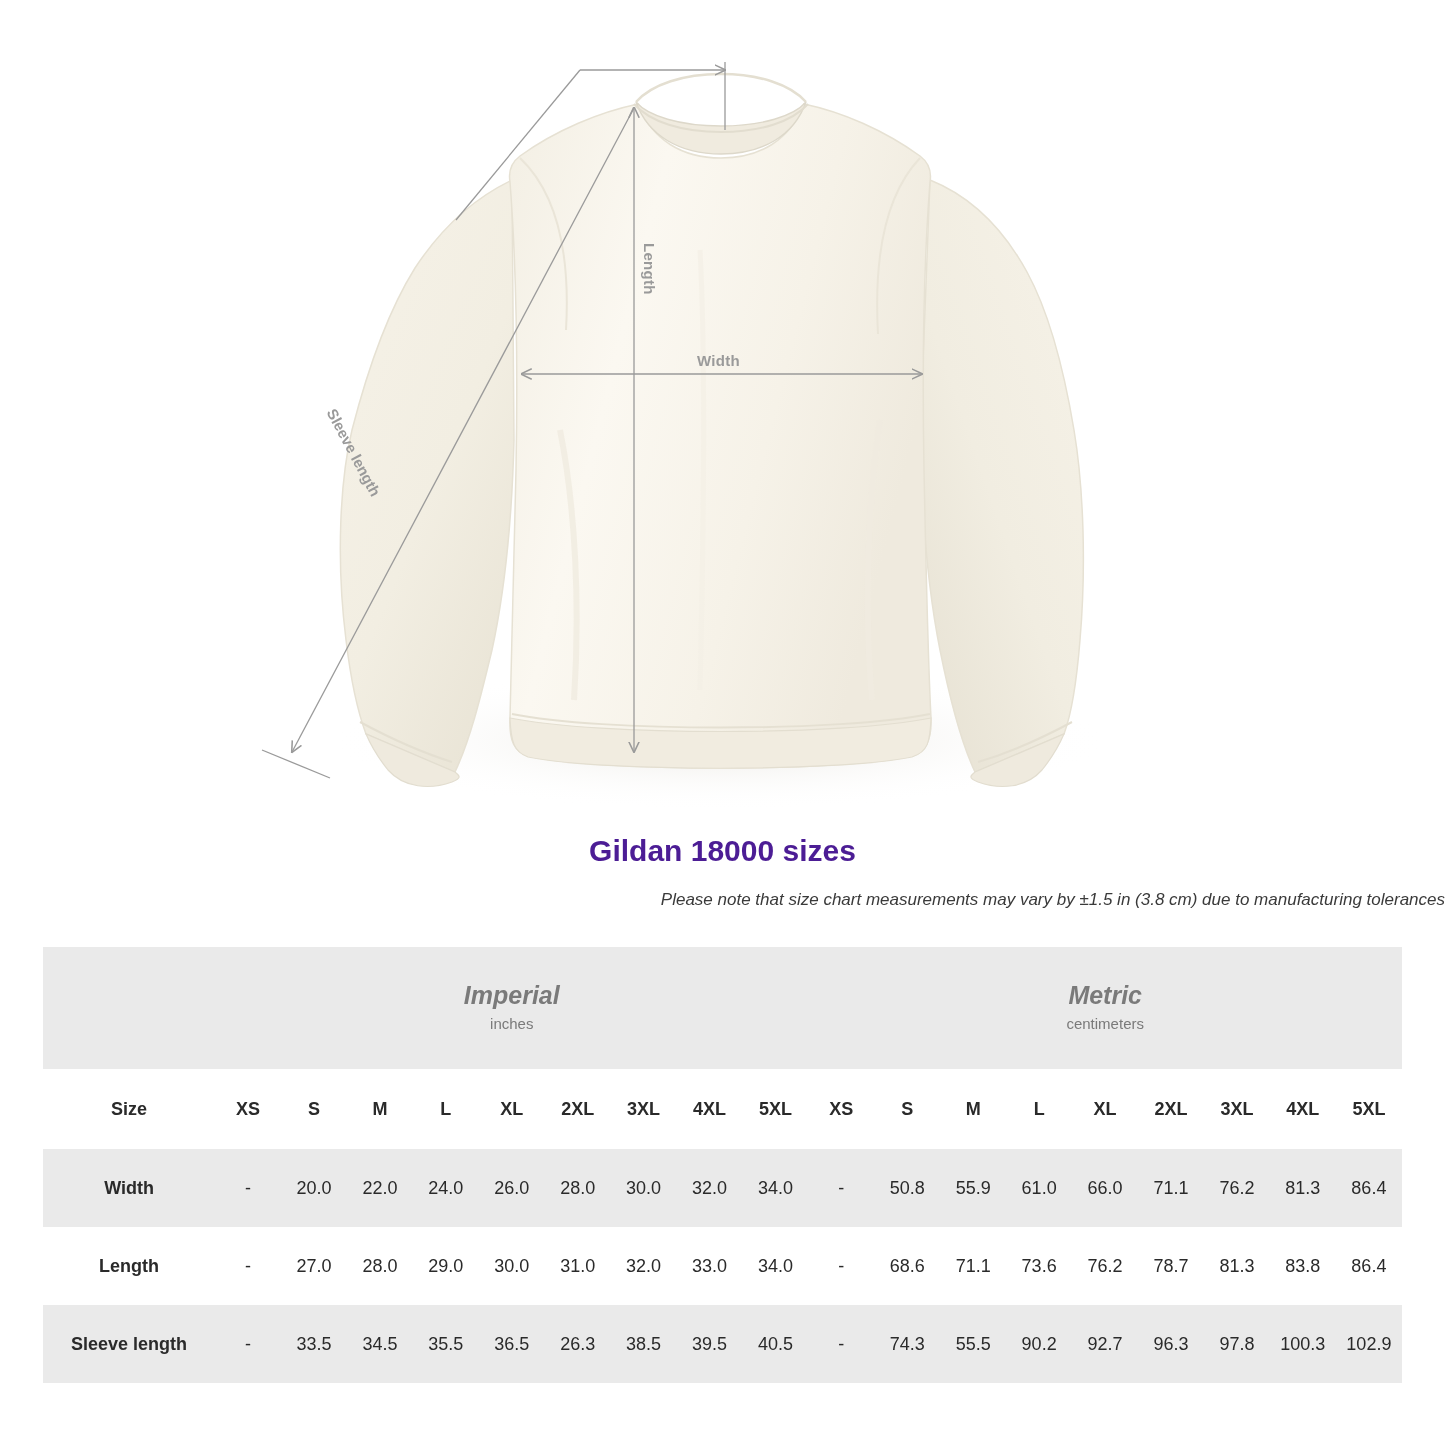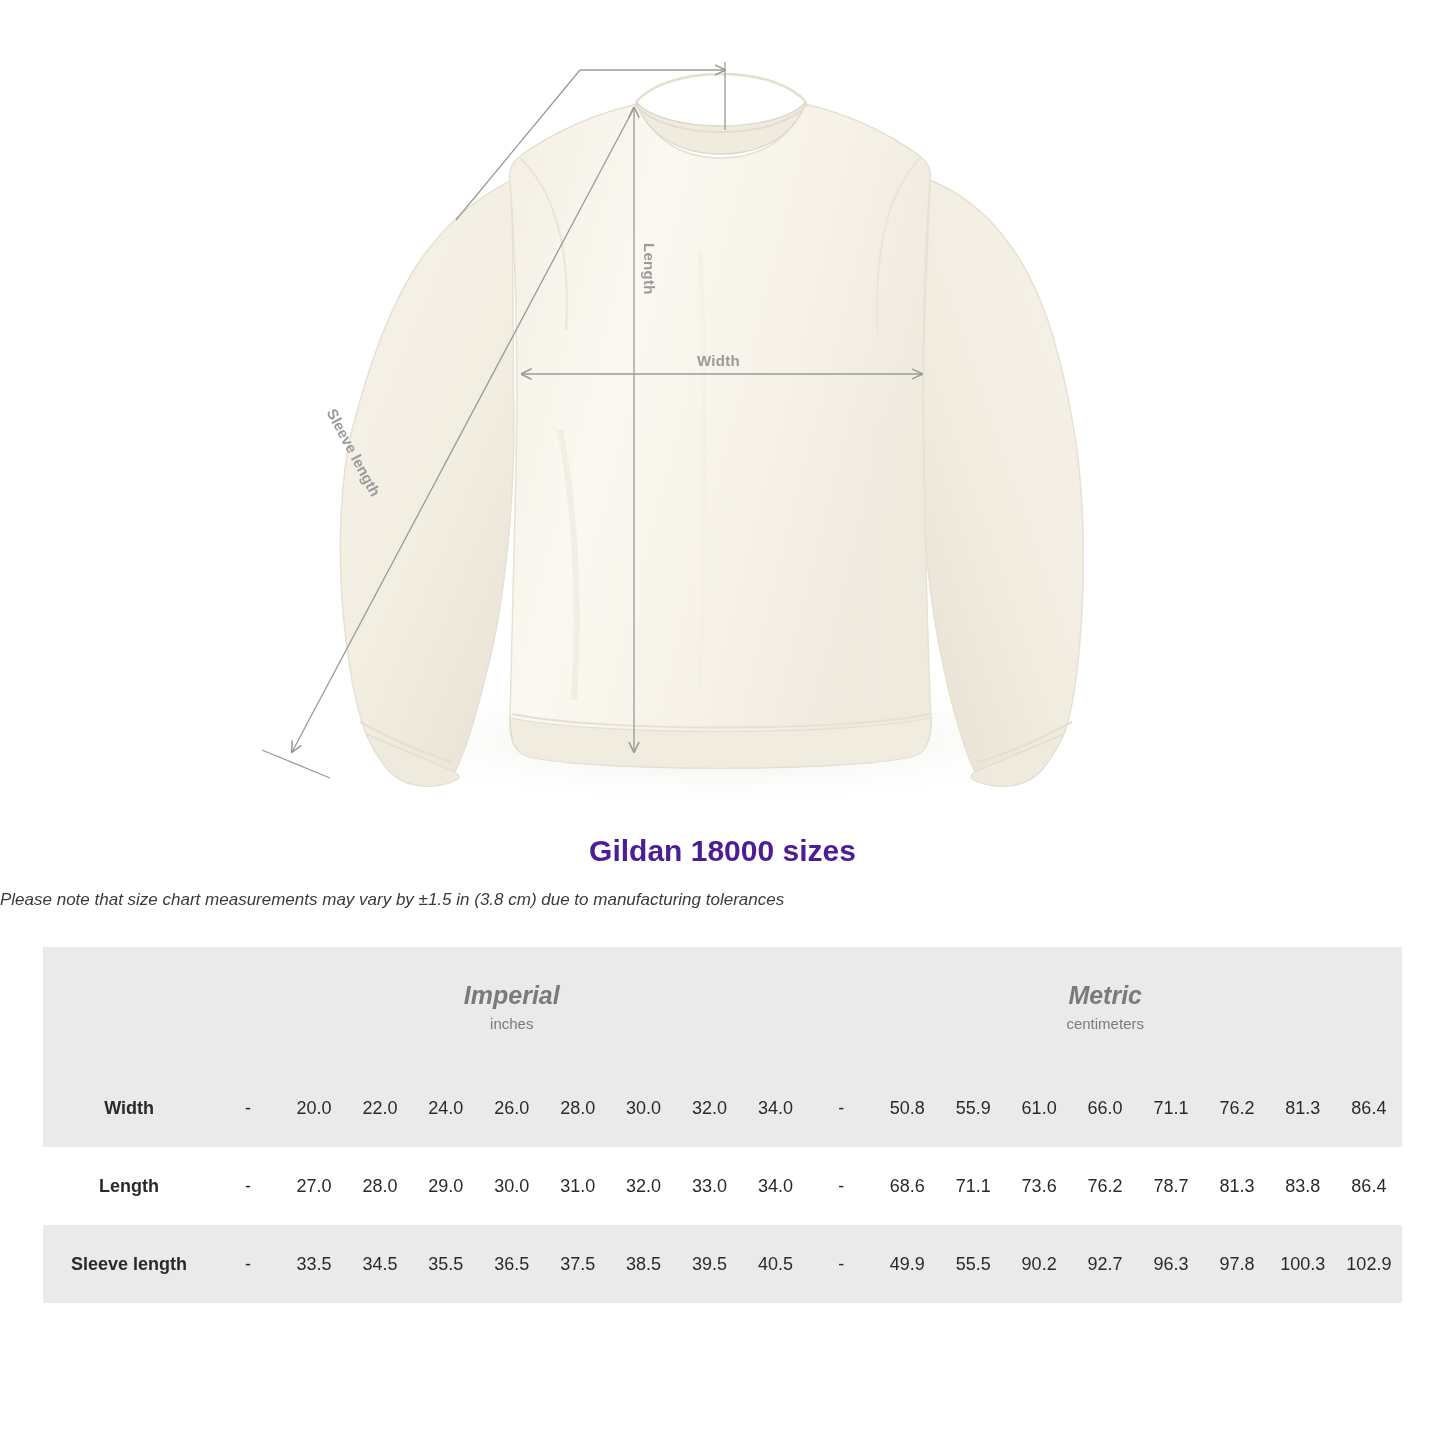--- a/index.html
+++ b/index.html
@@ -61,21 +61,21 @@
   
   .title {
     text-align: center;
     font-size: 30px;
     font-weight: bold;
     color: #4c1d95;
     margin: 0;
     padding-top: 4px;
   }
   .subtitle {
-    text-align: left;
+    text-align: right;
     font-size: 17px;
     font-style: italic;
     color: #3a3a3a;
     margin: 22px 0 0 0;
   }
 
   
   .table-wrap {
     position: absolute;
     left: 43px;
@@ -287,20 +287,41 @@
           <td colspan="9">
             <div class="unit-name">Imperial</div>
             <div class="unit-sub">inches</div>
           </td>
           <td colspan="9">
             <div class="unit-name">Metric</div>
             <div class="unit-sub">centimeters</div>
           </td>
         </tr>
 
+        <tr class="hdr-row">
+          <td>Size</td>
+          <td>XS</td>
+          <td>S</td>
+          <td>M</td>
+          <td>L</td>
+          <td>XL</td>
+          <td>2XL</td>
+          <td>3XL</td>
+          <td>4XL</td>
+          <td>5XL</td>
+          <td>XS</td>
+          <td>S</td>
+          <td>M</td>
+          <td>L</td>
+          <td>XL</td>
+          <td>2XL</td>
+          <td>3XL</td>
+          <td>4XL</td>
+          <td>5XL</td>
+        </tr>
 
         <tr class="data-row row-alt">
           <td class="rowlabel">Width</td>
           <td>-</td>
           <td>20.0</td>
           <td>22.0</td>
           <td>24.0</td>
           <td>26.0</td>
           <td>28.0</td>
           <td>30.0</td>
@@ -339,26 +360,26 @@
           <td>86.4</td>
         </tr>
 
         <tr class="data-row row-alt">
           <td class="rowlabel">Sleeve length</td>
           <td>-</td>
           <td>33.5</td>
           <td>34.5</td>
           <td>35.5</td>
           <td>36.5</td>
-          <td>37.5</td>
+          <td>26.3</td>
           <td>38.5</td>
           <td>39.5</td>
           <td>40.5</td>
           <td>-</td>
-          <td>49.9</td>
+          <td>74.3</td>
           <td>55.5</td>
           <td>90.2</td>
           <td>92.7</td>
           <td>96.3</td>
           <td>97.8</td>
           <td>100.3</td>
           <td>102.9</td>
         </tr>
       </tbody>
     </table>

